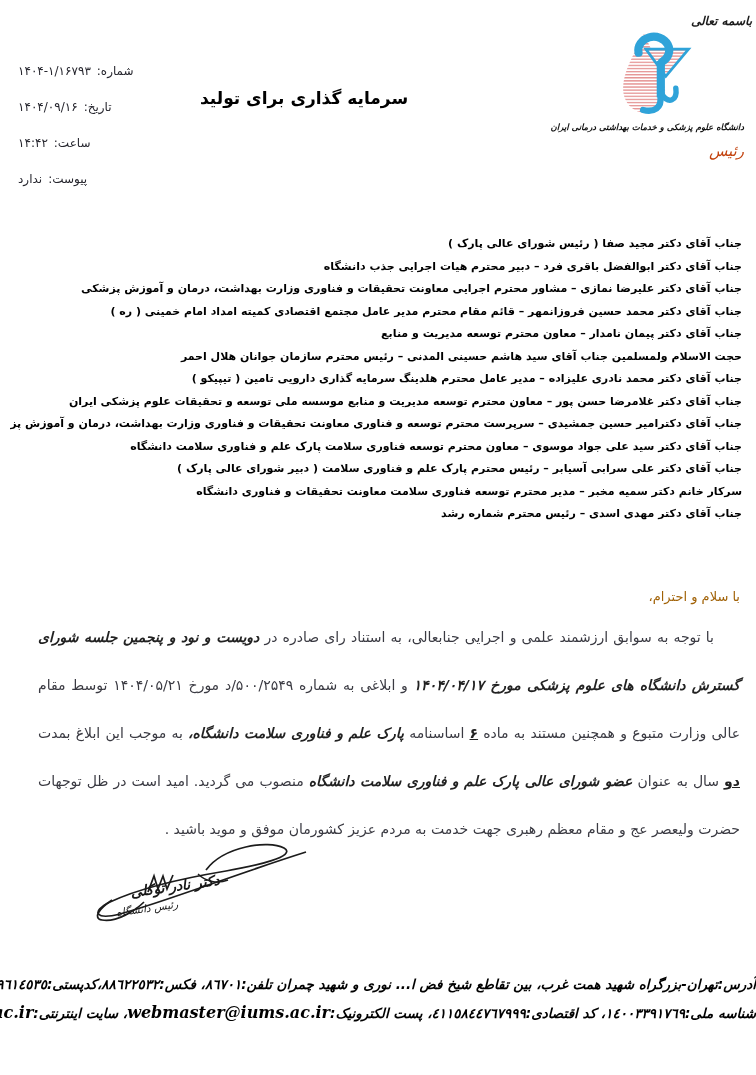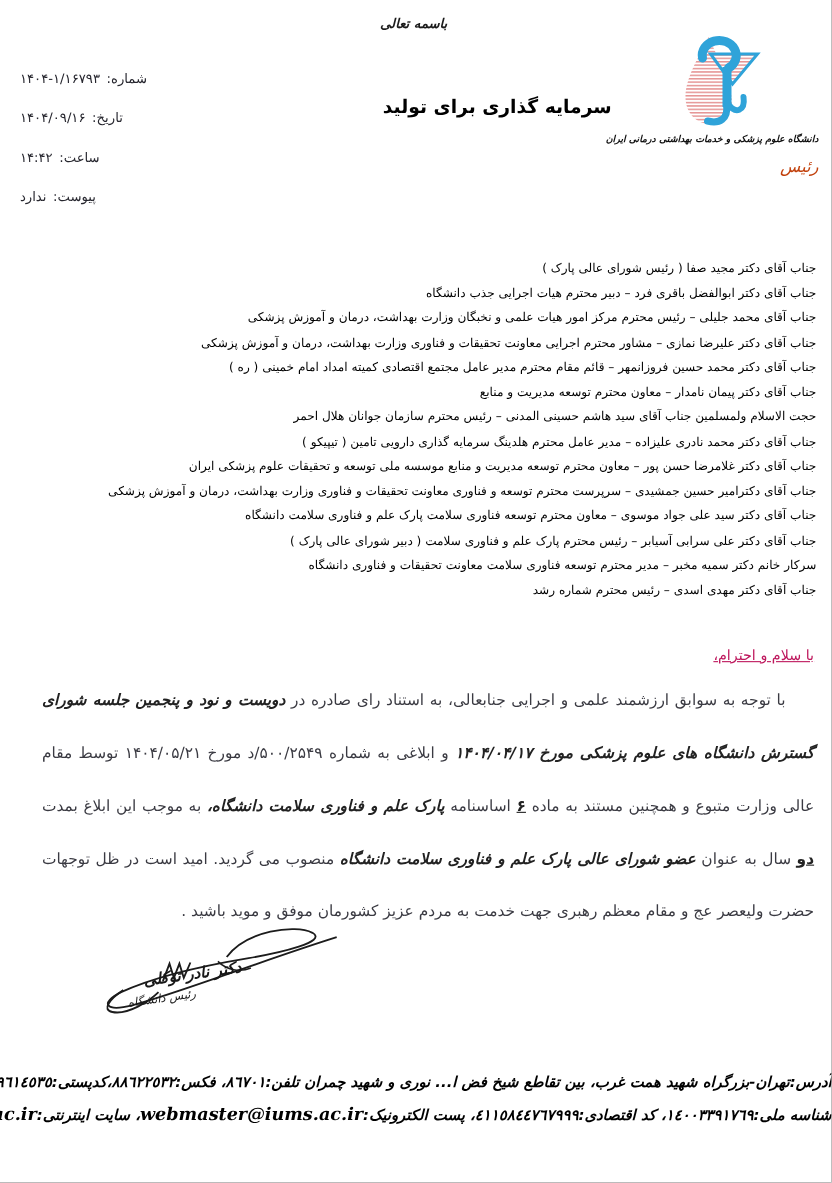--- a/index.html
+++ b/index.html
@@ -10,37 +10,37 @@
     margin:0 auto;
     background:#ffffff;
     font-family:"DejaVu Sans", sans-serif;
     color:#222;
     overflow:hidden;
     direction:rtl;
   }
   
   .basmala {
     position:absolute; top:14px; left:0; right:4px;
-    text-align:center;
+    text-align:right;
     font-size:12px; font-style:italic; font-weight:bold; color:#1c1c1c;
   }
   
   .meta {
     position:absolute; top:64px; left:18px; width:192px;
     text-align:left; direction:rtl;
   }
   .meta-row {
     display:flex; justify-content:flex-end; gap:6px;
     font-size:12px; color:#26262e; margin-bottom:22px; white-space:nowrap;
   }
   .meta-row .val { direction:ltr; unicode-bidi:embed; }
   
   .letter-title {
     position:absolute; top:88px; left:200px; right:200px;
-    text-align:right;
+    text-align:left;
     font-size:17px; font-weight:bold; color:#000;
   }
   
   .logo-block {
     position:absolute; top:24px; right:12px; width:180px;
   }
   .logo-block svg { display:block; margin:0 auto; }
   .org-name {
     margin-top:6px;
     font-size:8.5px; font-weight:bold; font-style:italic; color:#111;
@@ -48,28 +48,28 @@
   }
   .office-title {
     margin-top:10px;
     font-size:15px; font-weight:normal; font-style:italic; color:#c2410c;
   }
   
   .recipients {
     position:absolute; top:233px; right:14px; left:10px;
   }
   .recipient {
-    font-size:11px; font-weight:normal; color:#000;
+    font-size:11px; font-weight:bold; color:#000;
     line-height:22.5px; white-space:nowrap; overflow:hidden;
     text-align:right;
   }
   
   .salutation {
     position:absolute; top:589px; right:16px;
-    font-size:13px; color:#be185d;text-decoration:underline;
+    font-size:13px; color:#a16207;
   }
   .body-par {
     position:absolute; top:613px; right:16px; left:38px;
     font-size:14px; line-height:48px; color:#3a3a42;
     text-align:justify; text-indent:26px;
   }
   .bi { font-weight:bold; font-style:italic; color:#222; }
   .bu { font-weight:bold; text-decoration:underline; color:#222; }
   
   .signature {
@@ -146,21 +146,20 @@
         <path d="M63,76 C71,88 81,84 79,70" fill="none" stroke="#2fa3d9" stroke-width="6" stroke-linecap="round"></path>
       </svg>
     </span>
     <div class="org-name">دانشگاه علوم پزشکی و خدمات بهداشتی درمانی ایران</div>
     <div class="office-title">رئیس</div>
   </div>
 
   <div class="recipients">
     <div class="recipient">جناب آقای دکتر مجید صفا ( رئیس شورای عالی پارک )</div>
     <div class="recipient">جناب آقای دکتر ابوالفضل باقری فرد – دبیر محترم هیات اجرایی جذب دانشگاه</div>
-    <div class="recipient">جناب آقای محمد جلیلی – رئیس محترم مرکز امور هیات علمی و نخبگان وزارت بهداشت، درمان و آموزش پزشکی</div>
     <div class="recipient">جناب آقای دکتر علیرضا نمازی – مشاور محترم اجرایی معاونت تحقیقات و فناوری وزارت بهداشت، درمان و آموزش پزشکی</div>
     <div class="recipient">جناب آقای دکتر محمد حسین فروزانمهر – قائم مقام محترم مدیر عامل مجتمع اقتصادی کمیته امداد امام خمینی ( ره )</div>
     <div class="recipient">جناب آقای دکتر پیمان نامدار – معاون محترم توسعه مدیریت و منابع</div>
     <div class="recipient">حجت الاسلام ولمسلمین جناب آقای سید هاشم حسینی المدنی – رئیس محترم سازمان جوانان هلال احمر</div>
     <div class="recipient">جناب آقای دکتر محمد نادری علیزاده – مدیر عامل محترم هلدینگ سرمایه گذاری دارویی تامین ( تیپیکو )</div>
     <div class="recipient">جناب آقای دکتر غلامرضا حسن پور – معاون محترم توسعه مدیریت و منابع موسسه ملی توسعه و تحقیقات علوم پزشکی ایران</div>
     <div class="recipient">جناب آقای دکترامیر حسین  جمشیدی – سرپرست محترم توسعه و فناوری معاونت تحقیقات و فناوری وزارت بهداشت، درمان و آموزش پزشکی</div>
     <div class="recipient">جناب آقای دکتر سید علی جواد موسوی – معاون محترم توسعه فناوری سلامت پارک علم و فناوری سلامت دانشگاه</div>
     <div class="recipient">جناب آقای دکتر علی سرابی آسیابر – رئیس محترم پارک علم و فناوری سلامت ( دبیر شورای عالی پارک )</div>
     <div class="recipient">سرکار خانم دکتر سمیه مخبر – مدیر محترم توسعه فناوری سلامت معاونت تحقیقات و فناوری دانشگاه</div>

